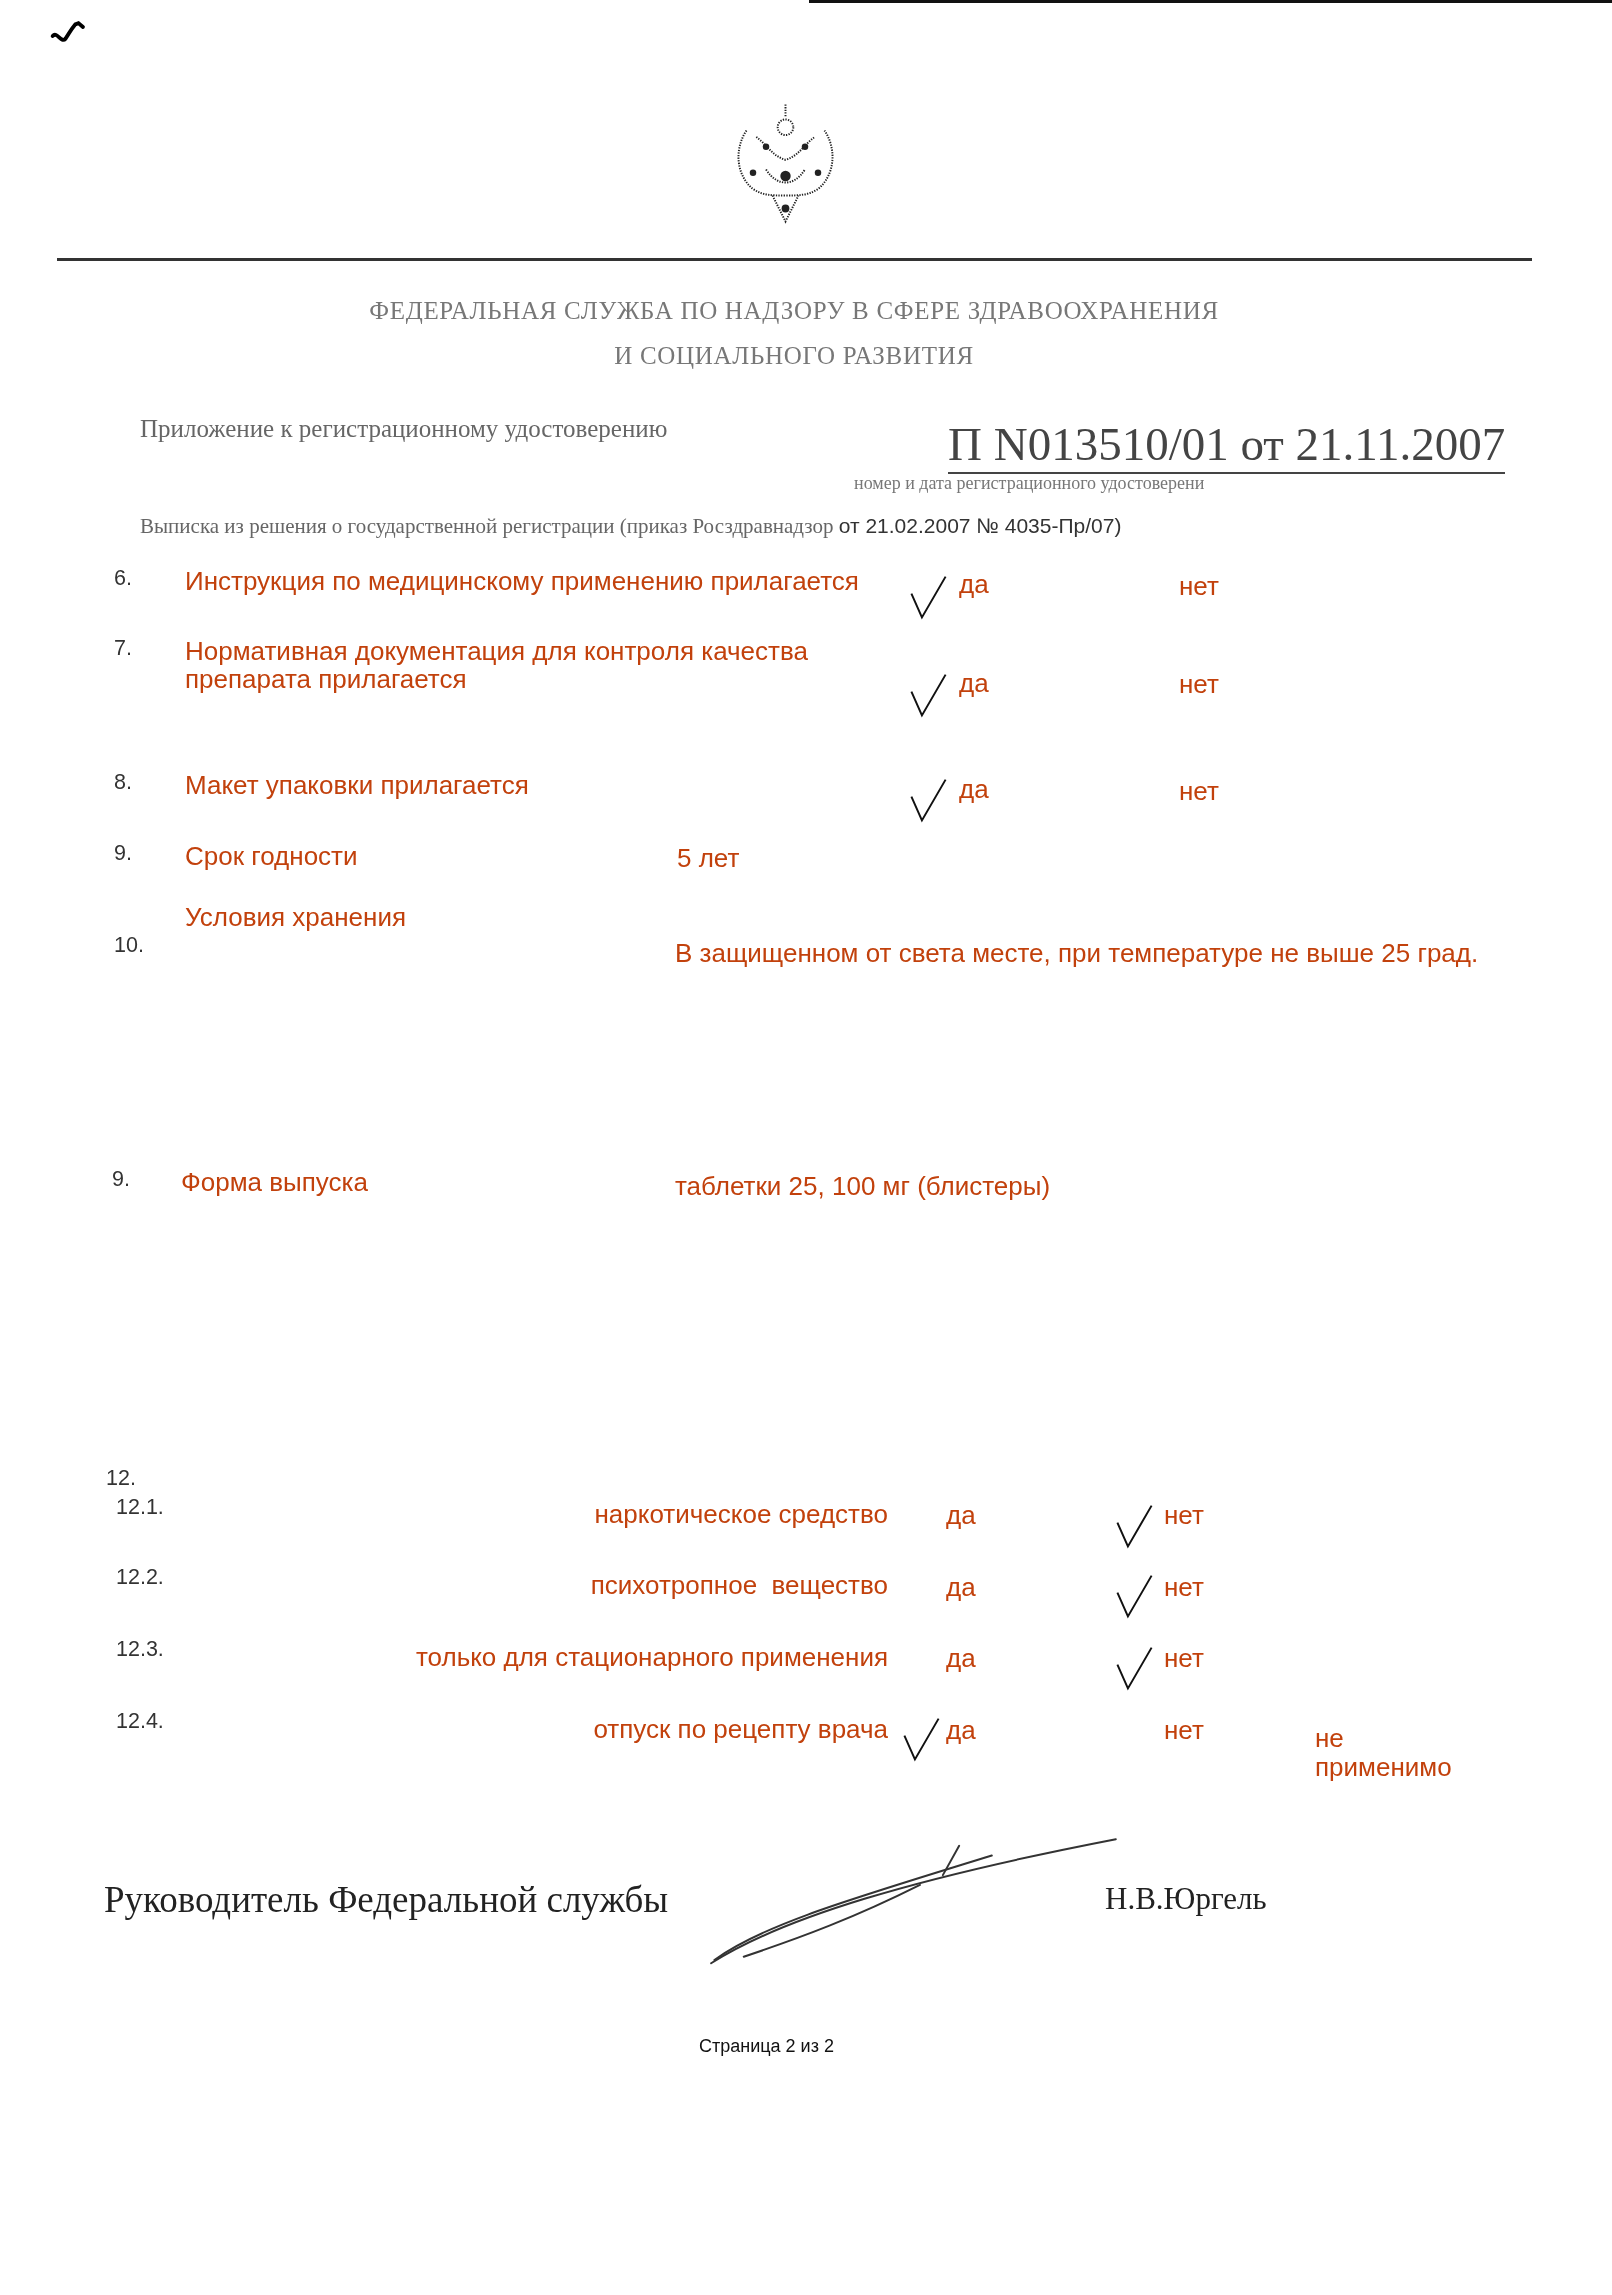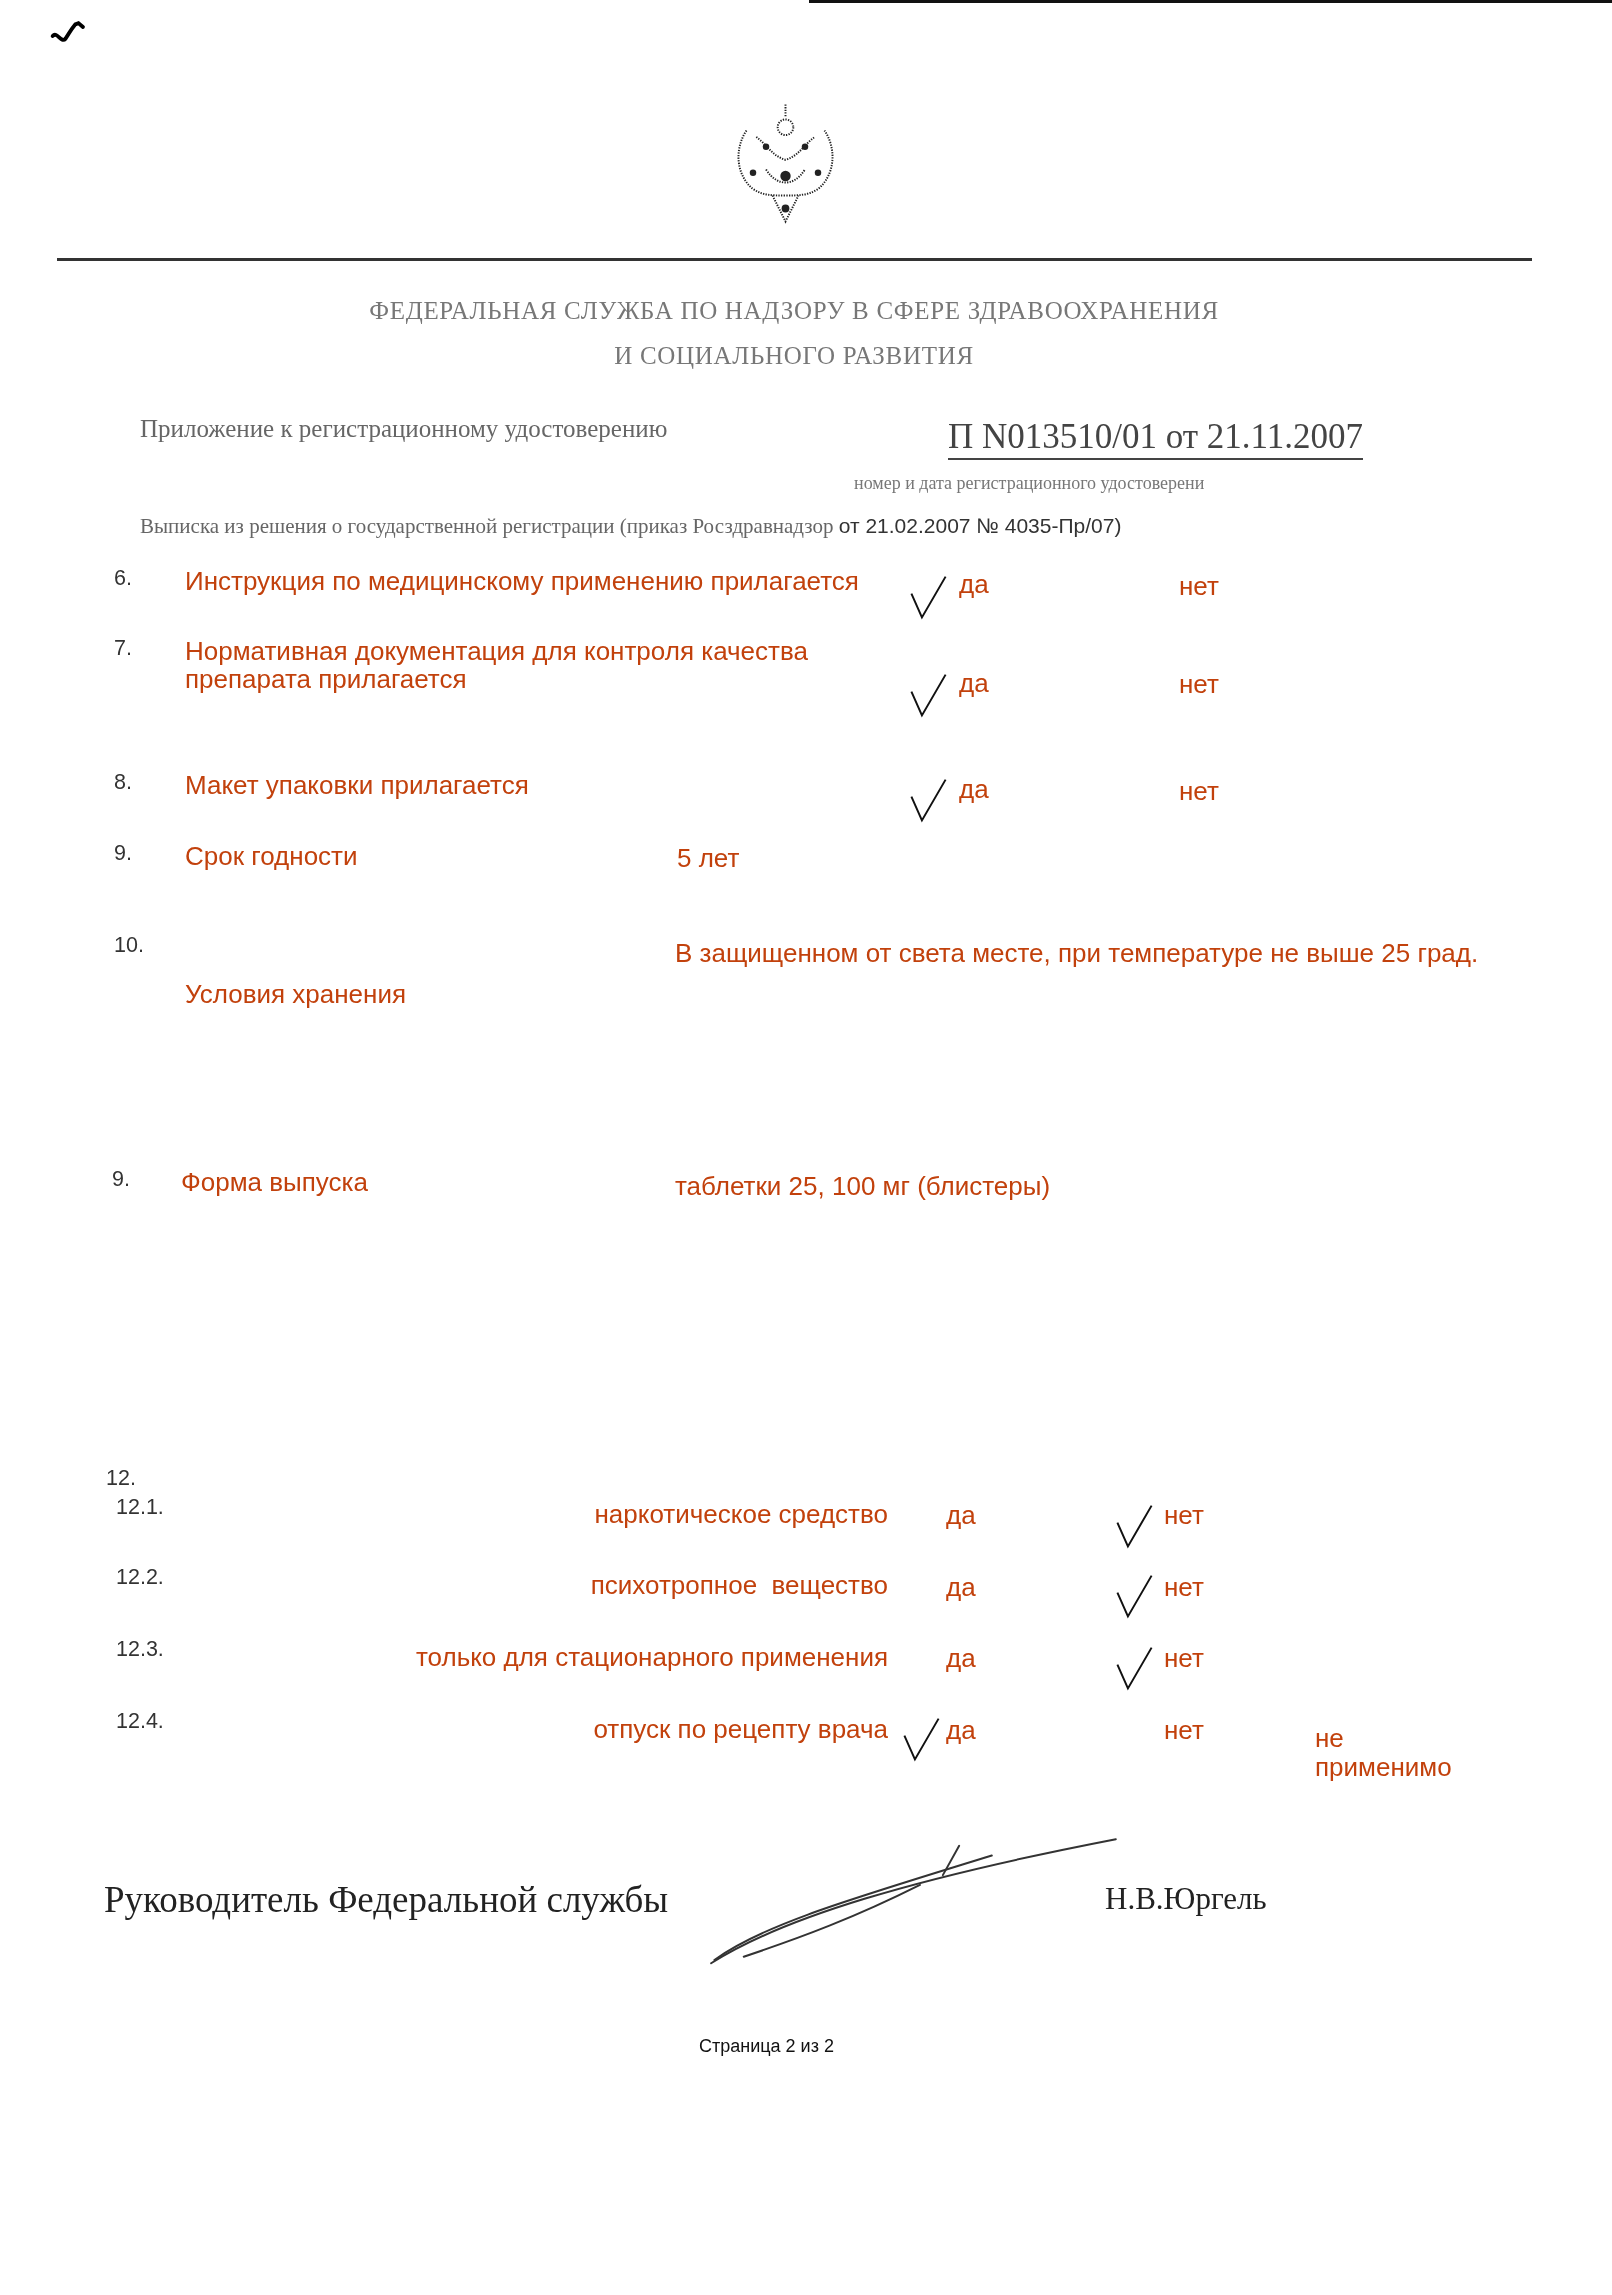--- a/index.html
+++ b/index.html
@@ -4,21 +4,21 @@
 <style>
   html, body { margin: 0; padding: 0; background: #ffffff; }
   body { width: 1612px; height: 2295px; position: relative; overflow: hidden; color: #111; }
   .abs { position: absolute; white-space: nowrap; }
   .serif { font-family: "Liberation Serif", "DejaVu Serif", serif; }
   .sans { font-family: "Liberation Sans", "DejaVu Sans", sans-serif; }
   .topline { position: absolute; left: 809px; top: 0; width: 803px; height: 2.6px; background: #111; }
   .hr { position: absolute; left: 57px; top: 258px; width: 1475px; height: 2.6px; background: #333; }
   .agency { font-size: 25px; color: #777; letter-spacing: 0.7px; width: 1588px; text-align: center; left: 0; }
   .appendix { font-size: 25px; color: #666; }
-  .regnum { font-size: 35px; color: #444; border-bottom: 2px solid #444; padding-bottom: 1.3px; }
+  .regnum { font-size: 47px; color: #444; border-bottom: 2px solid #444; padding-bottom: 1.3px; }
   .caption { font-size: 18px; color: #777; }
   .extract { font-size: 21px; color: #666; }
   .extract .dt { color: #333; font-family: "Liberation Sans", "DejaVu Sans", sans-serif; }
   .t { font-size: 26px; color: #c2410c; }
   .num { font-size: 21.5px; color: #333; }
   .check { position: absolute; width: 37px; height: 46px; }
   .sign-title { font-size: 37px; color: #222; }
   .sign-name { font-size: 31px; color: #222; }
   .pagenum { font-size: 18px; color: #111; }
 </style>
@@ -86,21 +86,21 @@
     <path d="M2 30 L18 66 L54 4" stroke="#111" stroke-width="3" fill="none"></path>
   </svg>
 <div class="abs sans t" style="left:959px;top:774px;">да</div>
 <div class="abs sans t" style="left:1179px;top:776px;">нет</div>
 
 <div class="abs sans num" style="left:114px;top:841px;">9.</div>
 <div class="abs sans t" style="left:185px;top:841px;">Срок годности</div>
 <div class="abs sans t" style="left:677px;top:843px;">5 лет</div>
 
 <div class="abs sans num" style="left:114px;top:933px;">10.</div>
-<div class="abs sans t" style="left:185px;top:979px;">Условия хранения</div>
+<div class="abs sans t" style="left:185px;top:902px;">Условия хранения</div>
 <div class="abs sans t" style="left:675px;top:938px;">В защищенном от света месте, при температуре не выше 25 град.</div>
 
 <div class="abs sans num" style="left:112px;top:1167px;">9.</div>
 <div class="abs sans t" style="left:181px;top:1167px;">Форма выпуска</div>
 <div class="abs sans t" style="left:675px;top:1171px;">таблетки 25, 100 мг (блистеры)</div>
 
 <div class="abs sans num" style="left:106px;top:1466px;">12.</div>
 
 <div class="abs sans num" style="left:116px;top:1495px;">12.1.</div>
 <div class="abs sans t" style="right:724px;top:1499px;">наркотическое средство</div>

